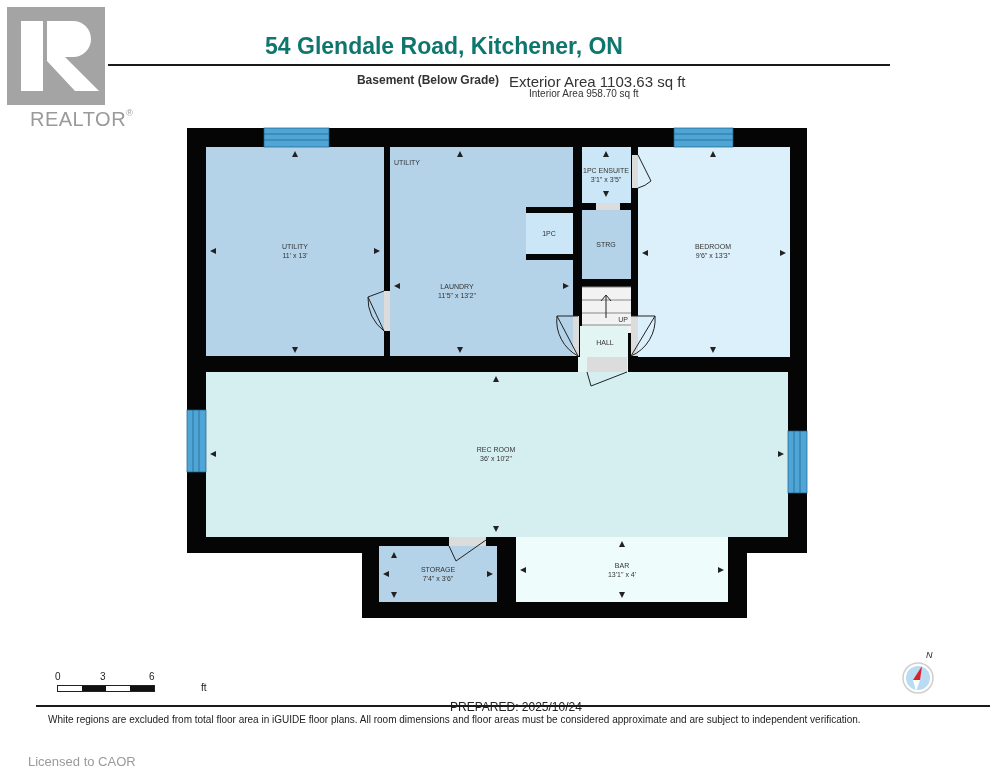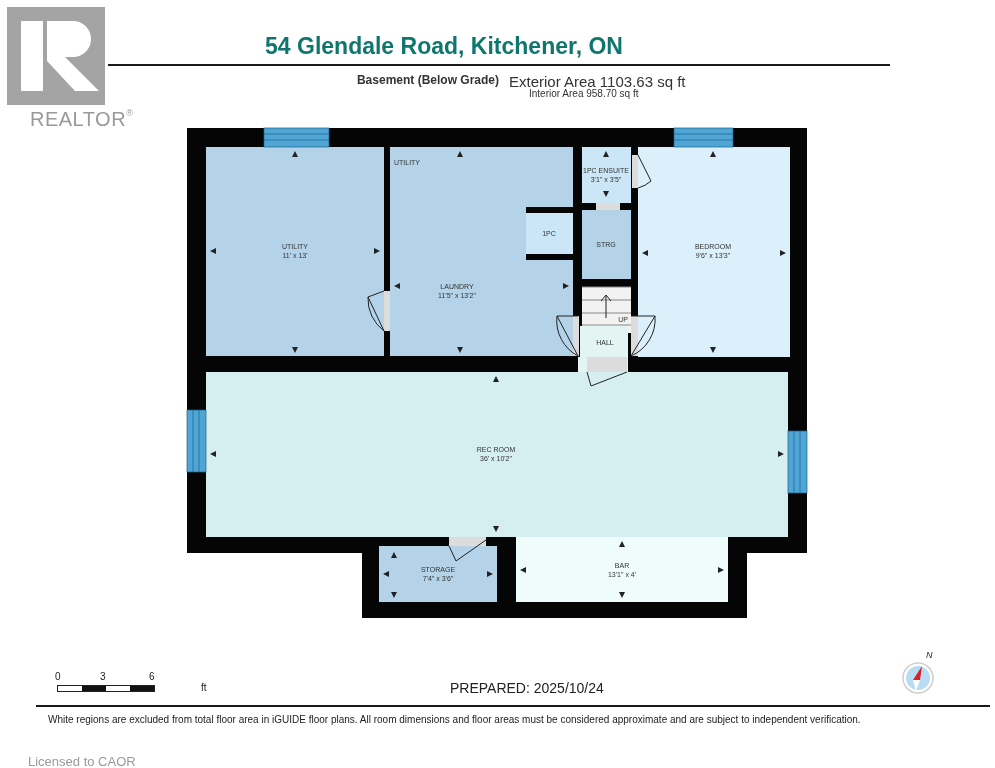--- a/index.html
+++ b/index.html
@@ -11,21 +11,21 @@
   .realtor-text sup { font-size:9px; vertical-align:top; position:relative; top:0px; }
   .title { left:0; width:888px; top:33px; text-align:center; font-size:23px; font-weight:bold; color:#0f766e; }
   .rule { height:2px; background:#1a1a1a; }
   .sub-level { left:330px; top:73px; font-size:12px; font-weight:bold; color:#333; text-align:right; width:169px; }
   .sub-ext { left:509px; top:73px; font-size:15px; color:#333; }
   .sub-int { left:509px; top:88px; font-size:10px; color:#333;margin-left:20px; }
 
   .plan { left:0; top:0; width:995px; height:768px; }
   .room-label { position:absolute; font-size:7px; color:#333; text-align:center; line-height:9px; white-space:nowrap; transform:translate(-50%,-50%); }
   .scale-num { position:absolute; font-size:10px; color:#222; }
-  .prepared { left:450px; top:680px; font-size:14px; color:#222; }
+  .prepared { left:450px; top:700px; font-size:12px; color:#222; }
   .disclaimer { left:48px; top:714px; font-size:10px; color:#222; }
   .licensed { left:4px; top:754px; font-size:13px; color:#9a9a9a;margin-left:24px; }
 </style>
 </head>
 <body>
 
 <div class="abs logo">
   <svg width="98" height="98" viewBox="0 0 98 98">
     <rect x="0" y="0" width="98" height="98" fill="#a4a4a4"></rect>
     <rect x="14" y="14" width="22" height="70" fill="#ffffff"></rect>

